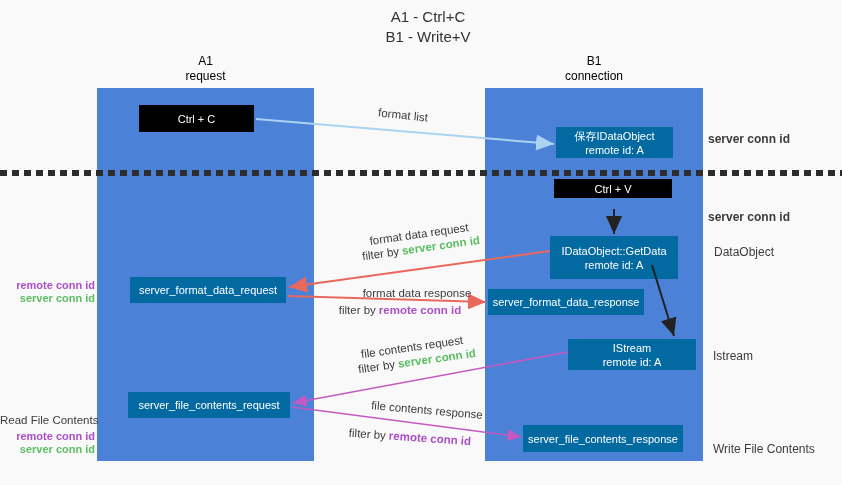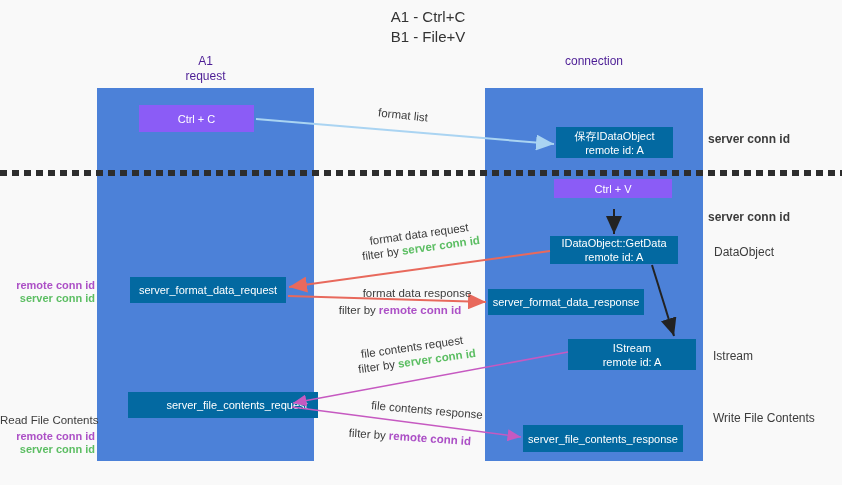--- a/index.html
+++ b/index.html
@@ -3,34 +3,34 @@
 <meta charset="utf-8">
 <style>
   html,body{margin:0;padding:0;}
   body{font-family:"Liberation Sans","DejaVu Sans",sans-serif;background:#f9f9f9;}
   .stage{position:relative;width:842px;height:485px;background:#f9f9f9;overflow:hidden;border-radius:15px;}
 
   .title{position:absolute;left:346px;top:7px;width:164px;text-align:center;
          font-size:15px;line-height:20px;color:#333;}
 
   .col-header{position:absolute;top:54px;text-align:center;font-size:12px;
-              line-height:15px;color:#4c1d95;}
+              line-height:15px;color:#000000;}
 
   .col{position:absolute;top:88px;height:373px;background:#4C81D8;}
   .colA{left:97px;width:217px;}
   .colB{left:485px;width:218px;}
 
   .dotted{position:absolute;left:0;top:170px;width:842px;height:6px;
           background:repeating-linear-gradient(90deg,#2d2d2d 0 7px,transparent 7px 12px);
           z-index:5;}
 
   .box{position:absolute;display:flex;flex-direction:column;align-items:center;
        justify-content:center;color:#fff;font-size:11px;line-height:14px;
        text-align:center;z-index:4;white-space:nowrap;}
-  .green{background:#8b5cf6;}
+  .green{background:#000000;}
   .orange{background:#0369a1;}
 
   .flowlbl{position:absolute;font-size:11.5px;color:#3c3c3c;white-space:nowrap;
            text-align:center;height:14px;line-height:14px;z-index:6;}
   .greenT{color:#5CBE63;font-weight:bold;}
   .purpleT{color:#AC50C6;font-weight:bold;}
   .fb{margin-right:3px;}
 
   .sidelbl{position:absolute;font-size:12px;color:#3c3c3c;white-space:nowrap;z-index:6;}
   .sidelbl.greenT{font-size:12px;}
@@ -41,28 +41,29 @@
 
   svg.arrows{position:absolute;left:0;top:0;z-index:5;pointer-events:none;}
 </style>
 </head>
 <body>
 
 <div class="stage">
 
   <div class="title">
     <div>A1 - Ctrl+C</div>
-    <div>B1 - File+V</div>
+    <div>B1 - Write+V</div>
   </div>
 
   <div class="col-header" style="left:97px;width:217px;">
     <div>A1</div>
     <div>request</div>
   </div>
   <div class="col-header" style="left:485px;width:218px;">
+    <div>B1</div>
     <div>connection</div>
   </div>
 
   <div class="col colA"></div>
   <div class="col colB"></div>
 
   <div class="dotted"></div>
 
   <svg class="arrows" width="842" height="485">
     <defs>
@@ -90,35 +91,35 @@
 
   <div class="box green" style="left:139px;top:105px;width:115px;height:27px;">Ctrl + C</div>
 
   <div class="box orange" style="left:556px;top:127px;width:117px;height:31px;">
     <div>保存IDataObject</div>
     <div>remote id: A</div>
   </div>
 
   <div class="box green" style="left:554px;top:179px;width:118px;height:19px;">Ctrl + V</div>
 
-  <div class="box orange" style="left:550px;top:236px;width:128px;height:28px;">
+  <div class="box orange" style="left:550px;top:236px;width:128px;height:43px;">
     <div>IDataObject::GetData</div>
     <div>remote id: A</div>
   </div>
 
   <div class="box orange" style="left:130px;top:277px;width:156px;height:26px;">server_format_data_request</div>
 
   <div class="box orange" style="left:488px;top:289px;width:156px;height:26px;">server_format_data_response</div>
 
   <div class="box orange" style="left:568px;top:339px;width:128px;height:31px;">
     <div>IStream</div>
     <div>remote id: A</div>
   </div>
 
-  <div class="box orange" style="left:128px;top:392px;width:162px;height:26px;padding-left:28px;">server_file_contents_request</div>
+  <div class="box orange" style="left:128px;top:392px;width:162px;height:26px;">server_file_contents_request</div>
 
   <div class="box orange" style="left:523px;top:425px;width:160px;height:27px;">server_file_contents_response</div>
 
   <div class="flowlbl" style="left:365px;top:108px;width:76px;transform:rotate(6deg);">format list</div>
 
   <div class="flowlbl" style="left:359px;top:227px;width:120px;transform:rotate(-8deg);">format data request</div>
   <div class="flowlbl" style="left:356px;top:241px;width:130px;transform:rotate(-8deg);">
     <span class="fb">filter by</span><span class="greenT">server conn id</span>
   </div>
 
@@ -134,21 +135,21 @@
 
   <div class="flowlbl" style="left:366px;top:403px;width:122px;transform:rotate(5deg);">file contents response</div>
   <div class="flowlbl" style="left:344px;top:430px;width:132px;transform:rotate(4deg);">
     <span class="fb">filter by</span><span class="purpleT">remote conn id</span>
   </div>
 
   <div class="sidelbl greenT" style="left:708px;top:132px;font-weight:bold;">server conn id</div>
   <div class="sidelbl greenT" style="left:708px;top:210px;font-weight:bold;">server conn id</div>
   <div class="sidelbl" style="left:714px;top:245px;">DataObject</div>
   <div class="sidelbl" style="left:713px;top:349px;">Istream</div>
-  <div class="sidelbl" style="left:713px;top:411px;">Write File Contents</div>
+  <div class="sidelbl" style="left:713px;top:442px;">Write File Contents</div>
 
   <div class="leftgrp" style="top:279px;">
     <div class="purpleT">remote conn id</div>
     <div class="greenT">server conn id</div>
   </div>
 
   <div class="leftgrp" style="top:391px;margin-top:22px;">
     <div class="readlbl">Read File Contents</div>
     <div class="purpleT">remote conn id</div>
     <div class="greenT">server conn id</div>

